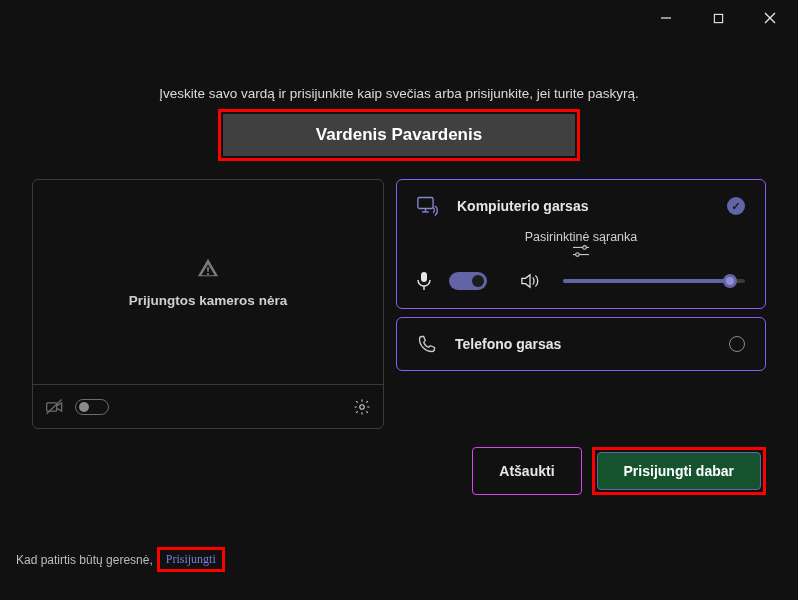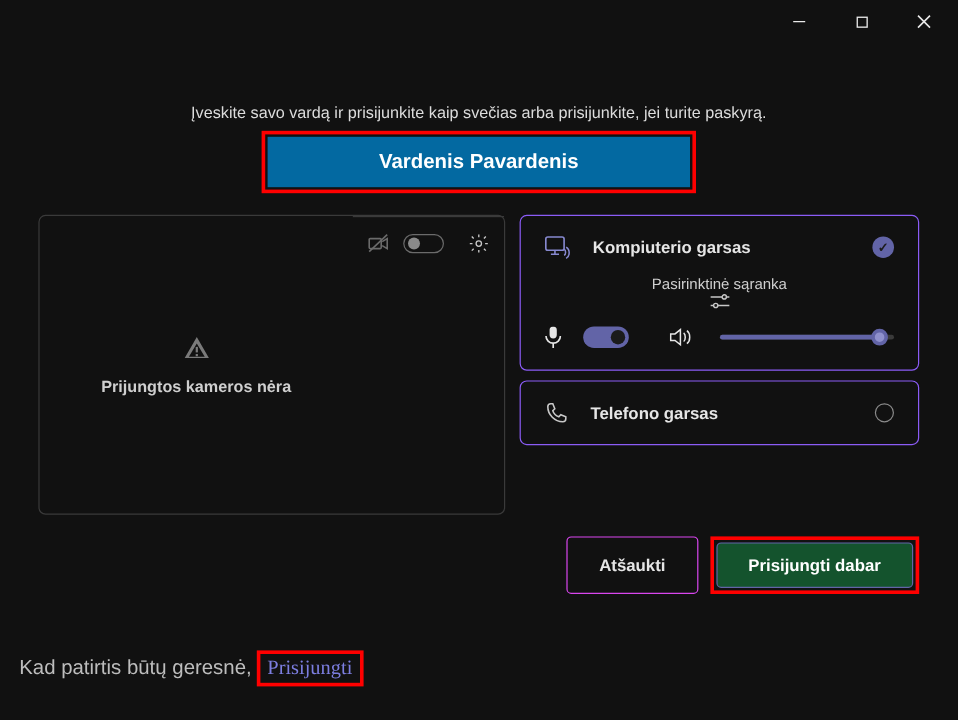--- a/index.html
+++ b/index.html
@@ -34,43 +34,43 @@
     margin-top: 40px;
   }
   .name-wrap {
     margin: 8px auto 0 auto;
     width: 362px;
     border: 3px solid #ff0000;
     padding: 2px;
   }
   .name-input {
     width: 100%;
-    background: #0369a1;
+    background: #404040;
     border: none;
     outline: none;
     color: #ffffff;
     font-weight: 700;
     font-size: 17px;
     text-align: center;
     padding: 11px 8px;
   }
   .panels {
     display: flex;
     gap: 12px;
     margin-top: 18px;
   }
   .panel {
     border: 1px solid #3a3a3a;
     border-radius: 6px;
   }
   .camera-panel {
-    width: 389px;
+    width: 352px;
     height: 250px;
     display: flex;
-    flex-direction: row;
+    flex-direction: column;
   }
   .camera-body {
     flex: 1;
     display: flex;
     flex-direction: column;
     align-items: center;
     justify-content: center;
     gap: 14px;
   }
   .camera-footer {
@@ -170,21 +170,21 @@
     border-color: #6264a7;
     color: #ffffff;
   }
   .join-wrap {
     border: 3px solid #ff0000;
     padding: 2px;
   }
   .footer {
     position: absolute;
     bottom: 28px; left: 16px;
-    font-size: 17px; color: #bdbdbd;
+    font-size: 12px; color: #bdbdbd;
     display: flex; align-items: center; gap: 4px;
   }
   .footer a { color: #7c7ee0; text-decoration: none; font-family: Liberation Serif, serif; }
   .signin-wrap {
     border: 3px solid #ff0000;
     padding: 2px 6px;
   }
   svg { display: block; }
   .ico { color: #c8c8c8; }
   .ico-accent { color: #8789d0; }

